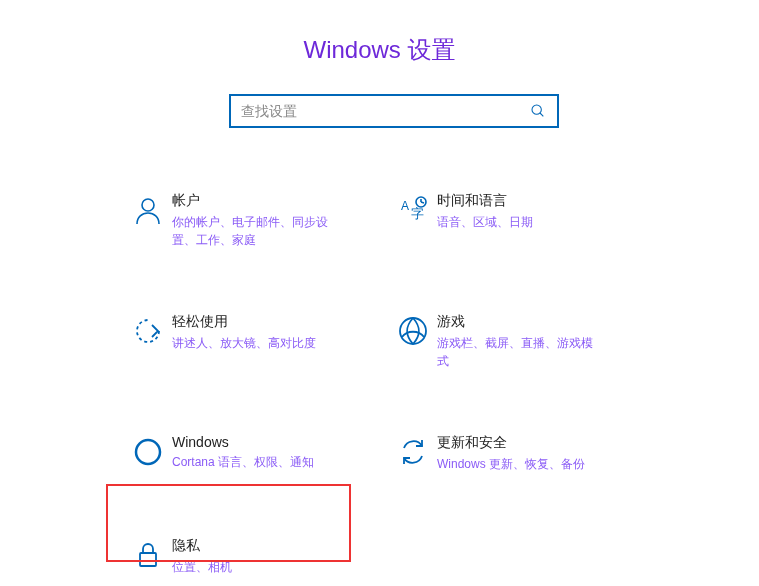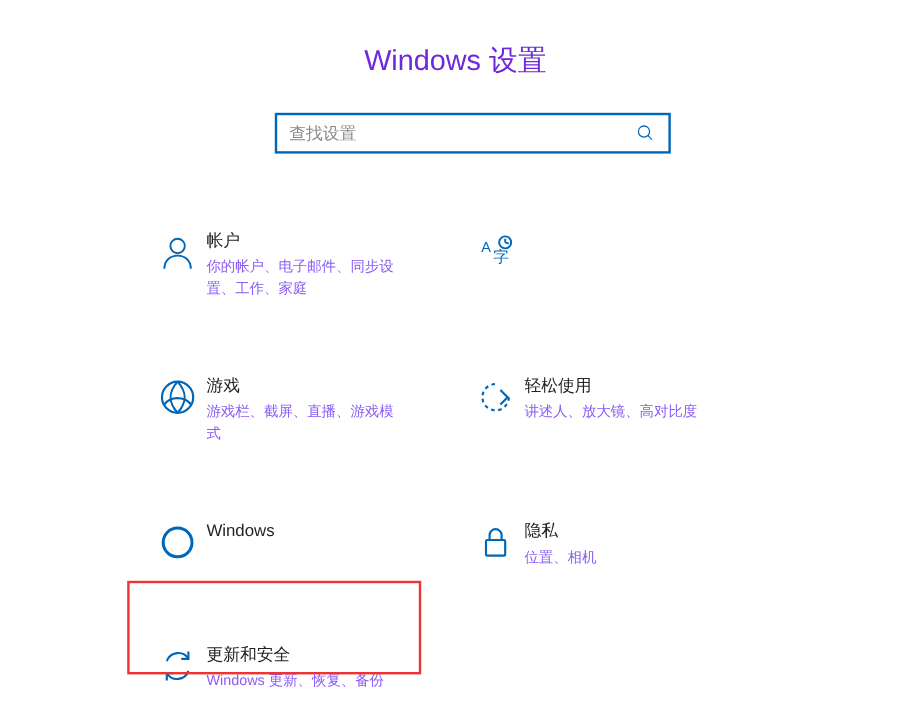--- a/index.html
+++ b/index.html
@@ -125,84 +125,89 @@
   <div class="tile">
     <div class="tile-icon">
       <svg width="32" height="32" viewBox="0 0 32 32" fill="none" stroke="#0067b8" stroke-width="1.6">
         <text x="4" y="16" font-size="12" fill="#0067b8" stroke="none">A</text>
         <text x="14" y="24" font-size="13" fill="#0067b8" stroke="none">字</text>
         <circle cx="24" cy="8" r="5"></circle>
         <line x1="24" y1="5" x2="24" y2="8"></line>
         <line x1="24" y1="8" x2="27" y2="9"></line>
       </svg>
     </div>
+    <div class="tile-text">
+      <div class="tile-title">时间和语言</div>
+      <div class="tile-desc">语音、区域、日期</div>
+    </div>
+  </div>
+
+  <div class="tile">
+    <div class="tile-icon">
+      <svg width="32" height="32" viewBox="0 0 32 32" fill="none" stroke="#0067b8" stroke-width="1.8">
+        <path d="M27 16 A11 11 0 1 1 16 5" stroke-dasharray="3,3"></path>
+        <polyline points="20,10 26,16 20,22"></polyline>
+      </svg>
+    </div>
+    <div class="tile-text">
+      <div class="tile-title">轻松使用</div>
+      <div class="tile-desc">讲述人、放大镜、高对比度</div>
+    </div>
   </div>
 
   <div class="tile">
     <div class="tile-icon">
       <svg width="32" height="32" viewBox="0 0 32 32" fill="none" stroke="#0067b8" stroke-width="1.8">
         <circle cx="16" cy="16" r="13"></circle>
         <path d="M16 3 C8 12 8 20 16 29"></path>
         <path d="M16 3 C24 12 24 20 16 29"></path>
         <path d="M5 22 C10 15 22 15 27 22"></path>
       </svg>
     </div>
     <div class="tile-text">
       <div class="tile-title">游戏</div>
       <div class="tile-desc">游戏栏、截屏、直播、游戏模式</div>
     </div>
   </div>
 
   <div class="tile">
     <div class="tile-icon">
-      <svg width="32" height="32" viewBox="0 0 32 32" fill="none" stroke="#0067b8" stroke-width="1.8">
-        <path d="M27 16 A11 11 0 1 1 16 5" stroke-dasharray="3,3"></path>
-        <polyline points="20,10 26,16 20,22"></polyline>
-      </svg>
-    </div>
-    <div class="tile-text">
-      <div class="tile-title">轻松使用</div>
-      <div class="tile-desc">讲述人、放大镜、高对比度</div>
-    </div>
-  </div>
-
-  <div class="tile">
-    <div class="tile-icon">
       <svg width="32" height="32" viewBox="0 0 32 32" fill="none" stroke="#0067b8" stroke-width="2.5">
         <circle cx="16" cy="16" r="12"></circle>
       </svg>
     </div>
     <div class="tile-text">
       <div class="tile-title">Windows</div>
-    </div>
-  </div>
-
-  <div class="tile">
-    <div class="tile-icon">
-      <svg width="32" height="32" viewBox="0 0 32 32" fill="none" stroke="#0067b8" stroke-width="1.8">
-        <rect x="8" y="14" width="16" height="13" rx="1"></rect>
-        <path d="M11 14 v-4 a5 5 0 0 1 10 0 v4"></path>
-      </svg>
-    </div>
-    <div class="tile-text">
-      <div class="tile-title">隐私</div>
-      <div class="tile-desc">位置、相机</div>
+      <div class="tile-desc">Cortana 语言、权限、通知</div>
     </div>
   </div>
 
   <div class="tile">
     <div class="tile-icon">
       <svg width="32" height="32" viewBox="0 0 32 32" fill="none" stroke="#0067b8" stroke-width="1.8">
         <path d="M7 12 A10 10 0 0 1 25 10"></path>
         <polyline points="25,4 25,10 19,10"></polyline>
         <path d="M25 20 A10 10 0 0 1 7 22"></path>
         <polyline points="7,28 7,22 13,22"></polyline>
       </svg>
     </div>
     <div class="tile-text">
       <div class="tile-title">更新和安全</div>
       <div class="tile-desc">Windows 更新、恢复、备份</div>
     </div>
   </div>
 
+  <div class="tile">
+    <div class="tile-icon">
+      <svg width="32" height="32" viewBox="0 0 32 32" fill="none" stroke="#0067b8" stroke-width="1.8">
+        <rect x="8" y="14" width="16" height="13" rx="1"></rect>
+        <path d="M11 14 v-4 a5 5 0 0 1 10 0 v4"></path>
+      </svg>
+    </div>
+    <div class="tile-text">
+      <div class="tile-title">隐私</div>
+      <div class="tile-desc">位置、相机</div>
+    </div>
+  </div>
+
 </div>
 
 <div class="highlight" style="left:106px; top:484px; width:245px; height:78px;"></div>
 
 </body></html>

